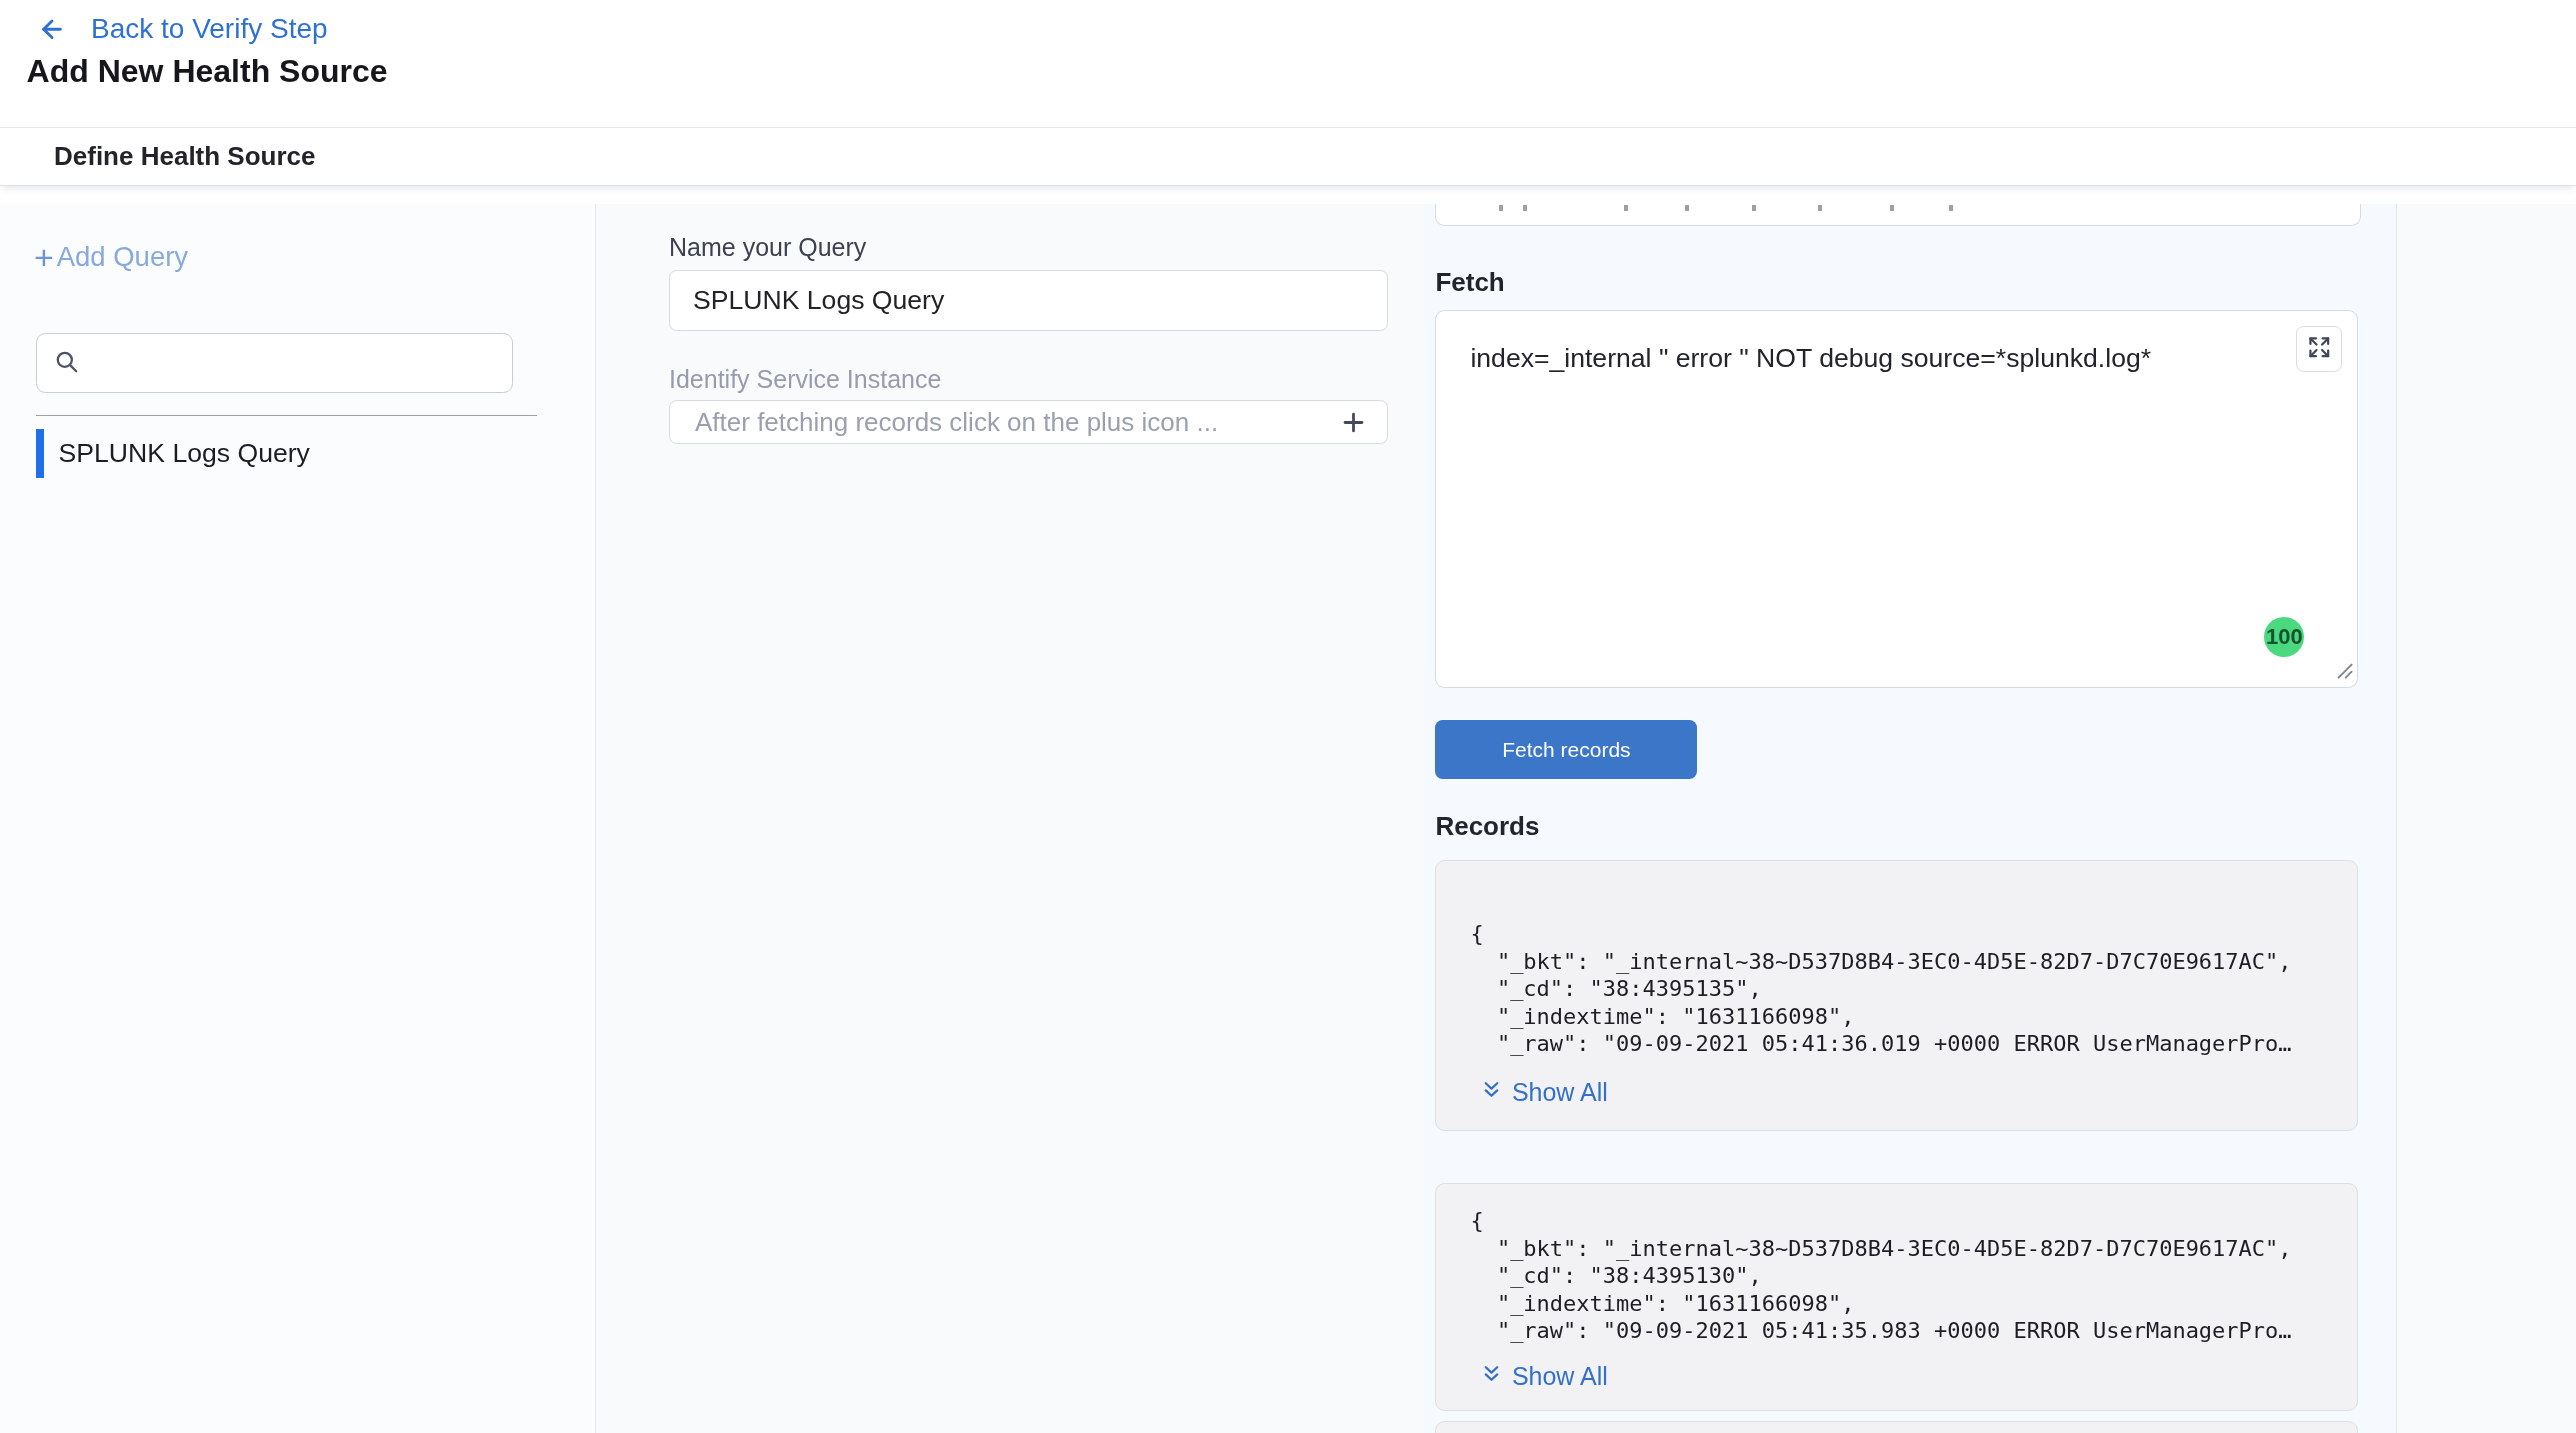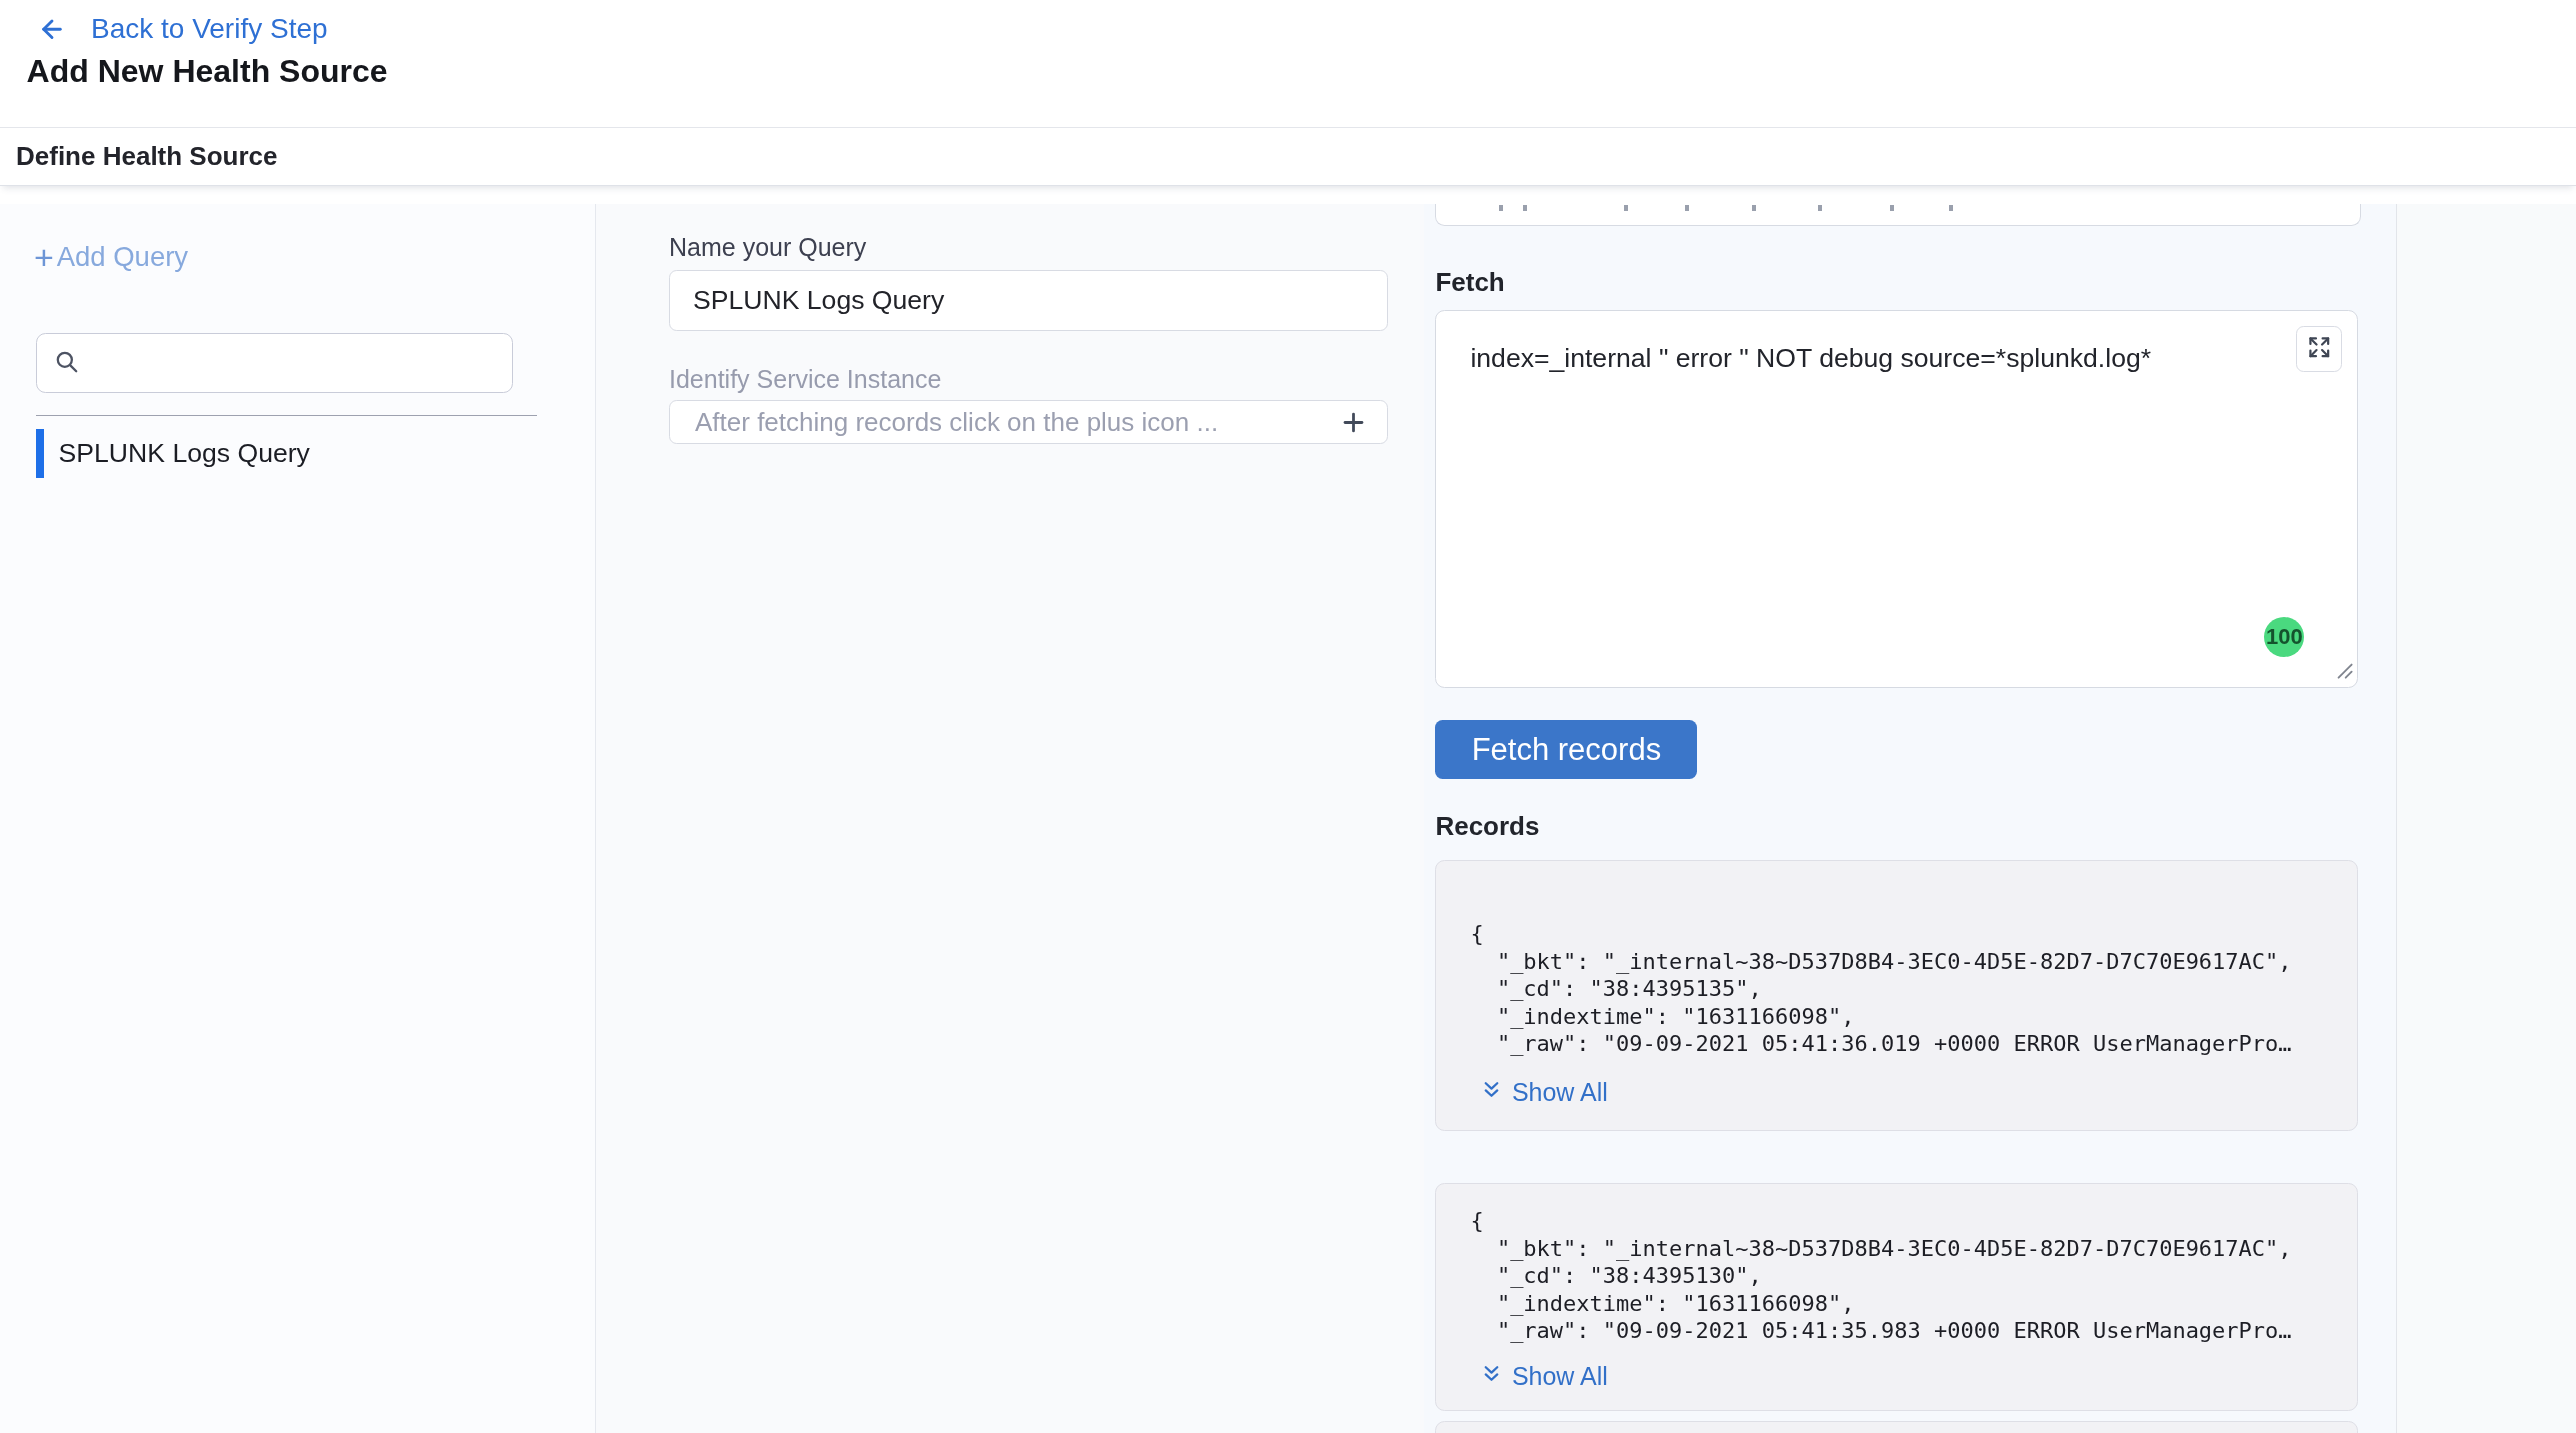--- a/index.html
+++ b/index.html
@@ -7,21 +7,21 @@
     font-family:"Liberation Sans", sans-serif; }
 
   
   .header { position:relative; width:100%; height:204px; background:#ffffff; }
   .back-row { position:absolute; top:13.3px; left:36px; display:flex; align-items:center; gap:23px;
     color:#2e70d4; font-size:28px; cursor:pointer; }
   .back-row svg { display:block; }
   .page-title { position:absolute; top:53px; left:26.6px; font-size:32px; font-weight:700; color:#15171c; }
   .tabbar { position:absolute; top:127px; left:0; right:0; height:59px; background:#ffffff;
     border-top:0.9px solid #e4e6eb; border-bottom:0.9px solid #dfe2e8;
-    box-shadow:0 4.7px 6.6px -2.8px rgba(90,100,120,.18); display:flex; }
+    box-shadow:0 4.7px 6.6px -2.8px rgba(90,100,120,.18); display:flex; padding-left:38px; }
   .tab { position:relative; padding:0 16px; display:flex; align-items:center;
     font-size:26px; font-weight:600; cursor:pointer; }
   .tab.inactive { color:#23242b; }
   .tab.active { color:#9da0a8; }
   .tab.active::after { content:""; position:absolute; left:0; right:0; bottom:-1.9px; height:6.6px;
     background:#2d6bd2; border-radius:3.8px 3.8px 0 0; }
 
   
   .content { display:flex; width:100%; height:1229px; }
 
@@ -62,21 +62,21 @@
     border:1.9px solid #d6dae2; border-radius:9.5px; }
   .query-text { position:absolute; top:32px; left:34px; right:104px; font-size:26.6px; color:#22242b; }
   .expand-btn { position:absolute; top:15px; right:15px; width:46px; height:46px; background:#fff;
     border:1.9px solid #d9dce4; border-radius:7.6px; display:flex; align-items:center; justify-content:center;
     cursor:pointer; }
   .count-badge { position:absolute; bottom:30px; right:53px; width:40px; height:40px; border-radius:50%;
     background:#4ad97f; color:#14532d; font-size:22px; font-weight:700; display:flex; align-items:center;
     justify-content:center; }
   .resize-grip { position:absolute; bottom:3.8px; right:3.8px; cursor:nwse-resize; }
   .fetch-btn { position:absolute; top:516px; left:11.4px; width:262px; height:59px; background:#3b76c9;
-    border:none; border-radius:7.6px; color:#ffffff; font-size:31px; display:flex; align-items:center;
+    border:none; border-radius:7.6px; color:#ffffff; font-size:21px; display:flex; align-items:center;
     justify-content:center; cursor:pointer; font-family:"Liberation Sans",sans-serif; }
   .records-label { position:absolute; top:607px; left:11.4px; font-size:26px; font-weight:600; color:#22252c; }
 
   .record-card { position:absolute; left:11.4px; width:923px; background:#f2f2f5;
     border:1.9px solid #dedfe6; border-radius:9.5px; }
   .card-1 { top:656px; height:271px; }
   .card-2 { top:979px; height:228px; }
   .card-3 { top:1217px; height:57px; }
   .json-block { position:absolute; left:34px; font-family:"DejaVu Sans Mono", monospace;
     font-size:22px; line-height:27.5px; color:#1d1e25; }

